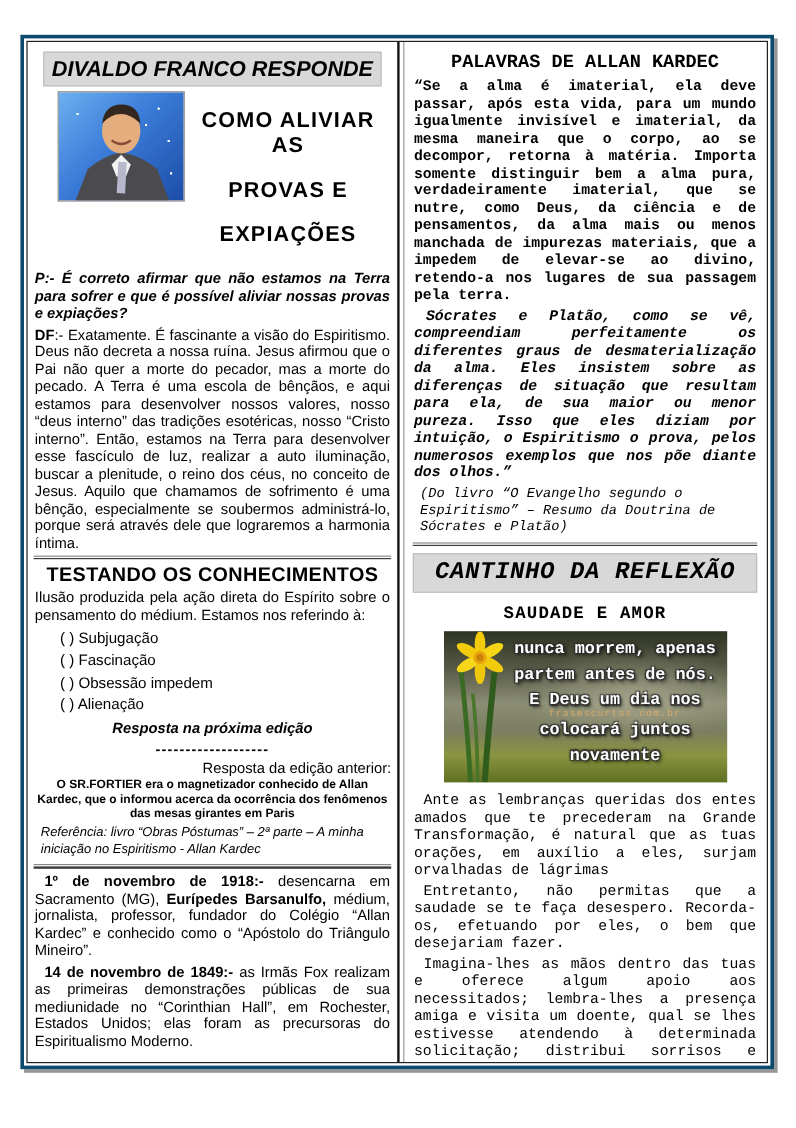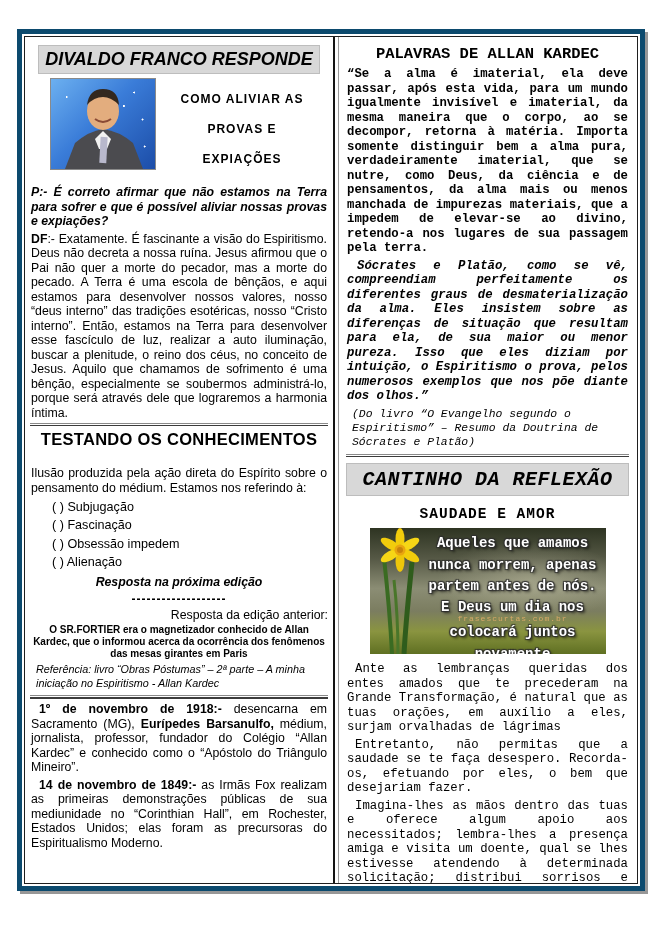--- a/index.html
+++ b/index.html
@@ -2,21 +2,21 @@
 <html><head>
 <meta charset="utf-8">
 <style>
   html,body{margin:0;padding:0;}
   body{
     width:663px;height:940px;background:#ffffff;position:relative;
     font-family:"Liberation Sans", sans-serif;color:#000;
   }
   .frame{
     position:absolute;left:17px;top:29px;width:628px;height:862px;
-    border:5px solid #0c4a6e;background:#fff;
+    border:3px solid #0c4a6e;background:#fff;
     box-shadow:3px 3px 0 rgba(125,125,125,.8);
     box-sizing:border-box;padding:2px;
   }
   .frame-inner{
     border:1px solid #1f1f1f;width:100%;height:100%;
     box-sizing:border-box;display:flex;overflow:hidden;
   }
   .col{box-sizing:border-box;overflow:hidden;}
   .col-left{width:310px;border-right:2px solid #141414;padding:2px 5px 0 5px;}
   .col-right{flex:1;border-left:1px solid #9a9a9a;margin-left:3px;padding:2px 8px 0 7px;font-family:Liberation Mono, monospace;}
@@ -50,21 +50,21 @@
     background:
       radial-gradient(circle 2px at 15% 20%, #fff 0 40%, rgba(255,255,255,0) 60%),
       radial-gradient(circle 2px at 80% 15%, #fff 0 40%, rgba(255,255,255,0) 60%),
       radial-gradient(circle 2px at 88% 45%, #fff 0 40%, rgba(255,255,255,0) 60%),
       radial-gradient(circle 2px at 70% 30%, #fff 0 40%, rgba(255,255,255,0) 60%),
       radial-gradient(circle 2px at 90% 75%, #fff 0 40%, rgba(255,255,255,0) 60%),
       linear-gradient(135deg,#6cb0f0 0%,#3a7cd8 45%,#1c4da8 100%);
     flex:0 0 auto;
   }
   .divaldo-title{
-    flex:1;text-align:center;font-weight:bold;font-size:12px;letter-spacing:1px;
+    flex:1;text-align:center;font-weight:bold;font-size:18px;letter-spacing:1px;
     padding-top:14px;
   }
   .divaldo-title div{margin-bottom:16px;}
 
   
   .opts{margin:2px 0 4px 22px;font-size:12.6px;line-height:1.45;}
   .dashline{font-weight:bold;text-align:center;font-size:12px;letter-spacing:1px;margin:2px 0;}
   .prev-label{font-size:12.3px;text-align:right;margin:2px 0;}
   .prev-answer{font-size:10px;line-height:1.22;font-weight:bold;text-align:center;margin:0 0 3px 0;}
 
@@ -121,21 +121,21 @@
 
       <p class="txt txt-q">P:- É correto afirmar que não estamos na Terra para sofrer e que é possível aliviar nossas provas e expiações?</p>
 
       <p class="txt"><span class="txt-b">DF</span><span>:- Exatamente. É fascinante a visão do Espiritismo. Deus não decreta a nossa ruína. Jesus afirmou que o Pai não quer a morte do pecador, mas a morte do pecado. A Terra é uma escola de bênçãos, e aqui estamos para desenvolver nossos valores, nosso “deus interno” das tradições esotéricas, nosso “Cristo interno”. Então, estamos na Terra para desenvolver esse fascículo de luz, realizar a auto iluminação, buscar a plenitude, o reino dos céus, no conceito de Jesus. Aquilo que chamamos de sofrimento é uma bênção, especialmente se soubermos administrá-lo, porque será através dele que lograremos a harmonia íntima.</span></p>
 
 
       <div class="hr"></div>
 
       <div class="h-plain h-testando">TESTANDO OS CONHECIMENTOS</div>
 
-      <p class="txt" style="margin-top:17px">Ilusão produzida pela ação direta do Espírito sobre o pensamento do médium. Estamos nos referindo à:</p>
+      <p class="txt" style="margin-top:2px">Ilusão produzida pela ação direta do Espírito sobre o pensamento do médium. Estamos nos referindo à:</p>
 
       <div class="opts">
         <div>(  ) Subjugação</div>
         <div>(  ) Fascinação</div>
         <div>(  ) Obsessão impedem</div>
         <div>(  ) Alienação</div>
       </div>
 
       <div class="src" style="margin:2px 0">Resposta na próxima edição</div>
 
@@ -182,21 +182,20 @@
             <ellipse cx="0" cy="-11" rx="4.5" ry="11" fill="#f6d616" transform="rotate(60)"></ellipse>
             <ellipse cx="0" cy="-11" rx="4.5" ry="11" fill="#f2cc0c" transform="rotate(120)"></ellipse>
             <ellipse cx="0" cy="-11" rx="4.5" ry="11" fill="#eec60a" transform="rotate(180)"></ellipse>
             <ellipse cx="0" cy="-11" rx="4.5" ry="11" fill="#f6d616" transform="rotate(240)"></ellipse>
             <ellipse cx="0" cy="-11" rx="4.5" ry="11" fill="#f2cc0c" transform="rotate(300)"></ellipse>
             <circle cx="0" cy="0" r="5.5" fill="#e8a50f"></circle>
             <circle cx="0" cy="0" r="3" fill="#c9820a"></circle>
           </g>
         </svg>
         <div class="reflection-text">
-          <div>Aqueles que amamos</div>
           <div>nunca morrem, apenas</div>
           <div>partem antes de nós.</div>
           <div>E Deus um dia nos</div>
           <div class="watermark">frasescurtas.com.br</div>
           <div>colocará juntos novamente</div>
         </div>
       </div>
 
       <p class="txt indent" style="margin-top:8px">Ante as lembranças queridas dos entes amados que te precederam na Grande Transformação, é natural que as tuas orações, em auxílio a eles, surjam orvalhadas de lágrimas</p>
       <p class="txt indent">Entretanto, não permitas que a saudade se te faça desespero. Recorda-os, efetuando por eles, o bem que desejariam fazer.</p>

